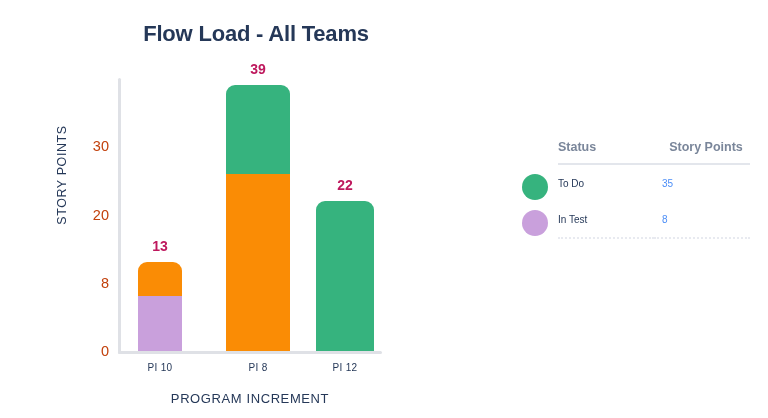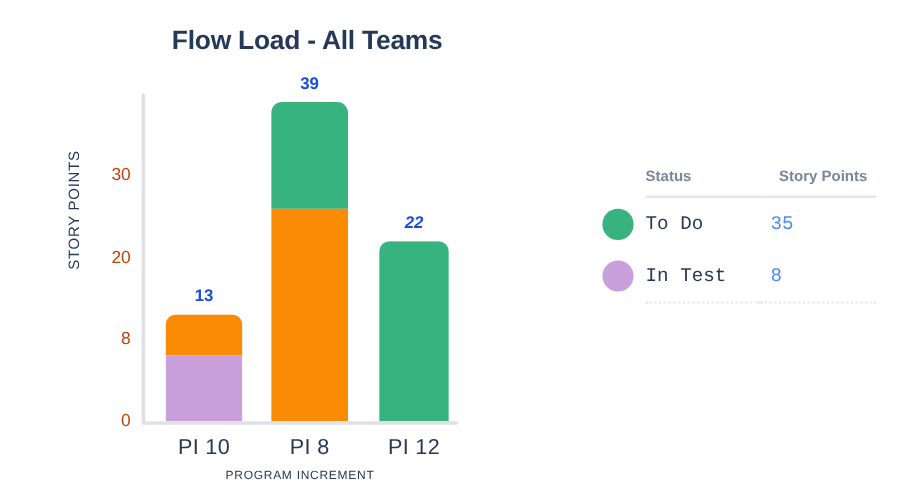--- a/index.html
+++ b/index.html
@@ -102,80 +102,79 @@
   .bar-seg {
     width: 100%;
     flex: none;
   }
   .bar-total {
     position: absolute;
     left: 50%;
     transform: translateX(-50%);
     font-size: 14px;
     font-weight: bold;
-    color: #1d4ed8;
+    color: #be185d;
     white-space: nowrap;
   }
   .cat-label {
     position: absolute;
     left: 50%;
     transform: translateX(-50%);
     top: 100%;
     margin-top: 11px;
-    font-size: 18px;
+    font-size: 10px;
     color: #253858;
     white-space: nowrap;
     letter-spacing: 0.3px;
   }
 
   #x-axis-title {
     position: absolute;
     left: 118px;
     top: 391px;
     width: 264px;
     text-align: center;
-    font-size: 10px;
+    font-size: 13px;
     letter-spacing: 0.6px;
     color: #253858;
     white-space: nowrap;
   }
 
   
   #legend {
     position: absolute;
     left: 506px;
     top: 140px;
     width: 230px;
   }
   #legend table {
     border-collapse: collapse;
     width: 192px;
-    margin-left: 32px;
+    margin-left: 52px;
     table-layout: fixed;
   }
   #legend th {
     font-size: 12.5px;
     font-weight: bold;
     color: #7a869a;
     padding: 0 0 9px 0;
     border-bottom: 2px solid #e3e6ec;
     text-align: left;
     white-space: nowrap;
   }
   #legend th.sp-head {
     text-align: center;
     padding-left: 8px;
   }
   #legend td {
-    font-size: 16px;
+    font-size: 10px;
     color: #253858;
     padding: 13px 0 12px 0;
     white-space: nowrap;
     vertical-align: middle;
-    font-family: Liberation Mono, monospace;
   }
   #legend td.val {
     text-align: left;
     color: #4c8ef7;
     padding-left: 8px;
   }
   #legend tbody tr:last-child td {
     border-bottom: 2px dotted #e8eaf0;
   }
   .dot {
@@ -194,40 +193,40 @@
 <div id="plot-area">
 
   <div id="y-axis-line"></div>
   <div id="x-axis-line"></div>
 
   <div class="y-tick" style="top:68.3px;">30</div>
   <div class="y-tick" style="top:136.5px;">20</div>
   <div class="y-tick" style="top:204.8px;">8</div>
   <div class="y-tick" style="top:273px;">0</div>
 
-  <div class="bar-group" style="left:20px; width:64px;">
+  <div class="bar-group" style="left:20px; width:44px;">
     <div class="bar-total" style="bottom:97px;">13</div>
     <div class="bar-stack" style="height:88.7px;">
       <div class="bar-seg" style="height:34.1px; background:#fa8c05;"></div>
       <div class="bar-seg" style="height:54.6px; background:#c9a0dc;"></div>
     </div>
     <div class="cat-label">PI 10</div>
   </div>
 
   <div class="bar-group" style="left:108px; width:64px;">
     <div class="bar-total" style="bottom:274px;">39</div>
     <div class="bar-stack" style="height:266.2px;">
       <div class="bar-seg" style="height:88.7px; background:#36b37e;"></div>
       <div class="bar-seg" style="height:177.5px; background:#fa8c05;"></div>
     </div>
     <div class="cat-label">PI 8</div>
   </div>
 
   <div class="bar-group" style="left:198px; width:58px;">
-    <div class="bar-total" style="bottom:158px;font-style:italic;">22</div>
+    <div class="bar-total" style="bottom:158px;">22</div>
     <div class="bar-stack" style="height:150.2px;">
       <div class="bar-seg" style="height:150.2px; background:#36b37e;"></div>
     </div>
     <div class="cat-label">PI 12</div>
   </div>
 
 </div>
 
 <div id="y-axis-title">STORY POINTS</div>
 <div id="x-axis-title">PROGRAM INCREMENT</div>

